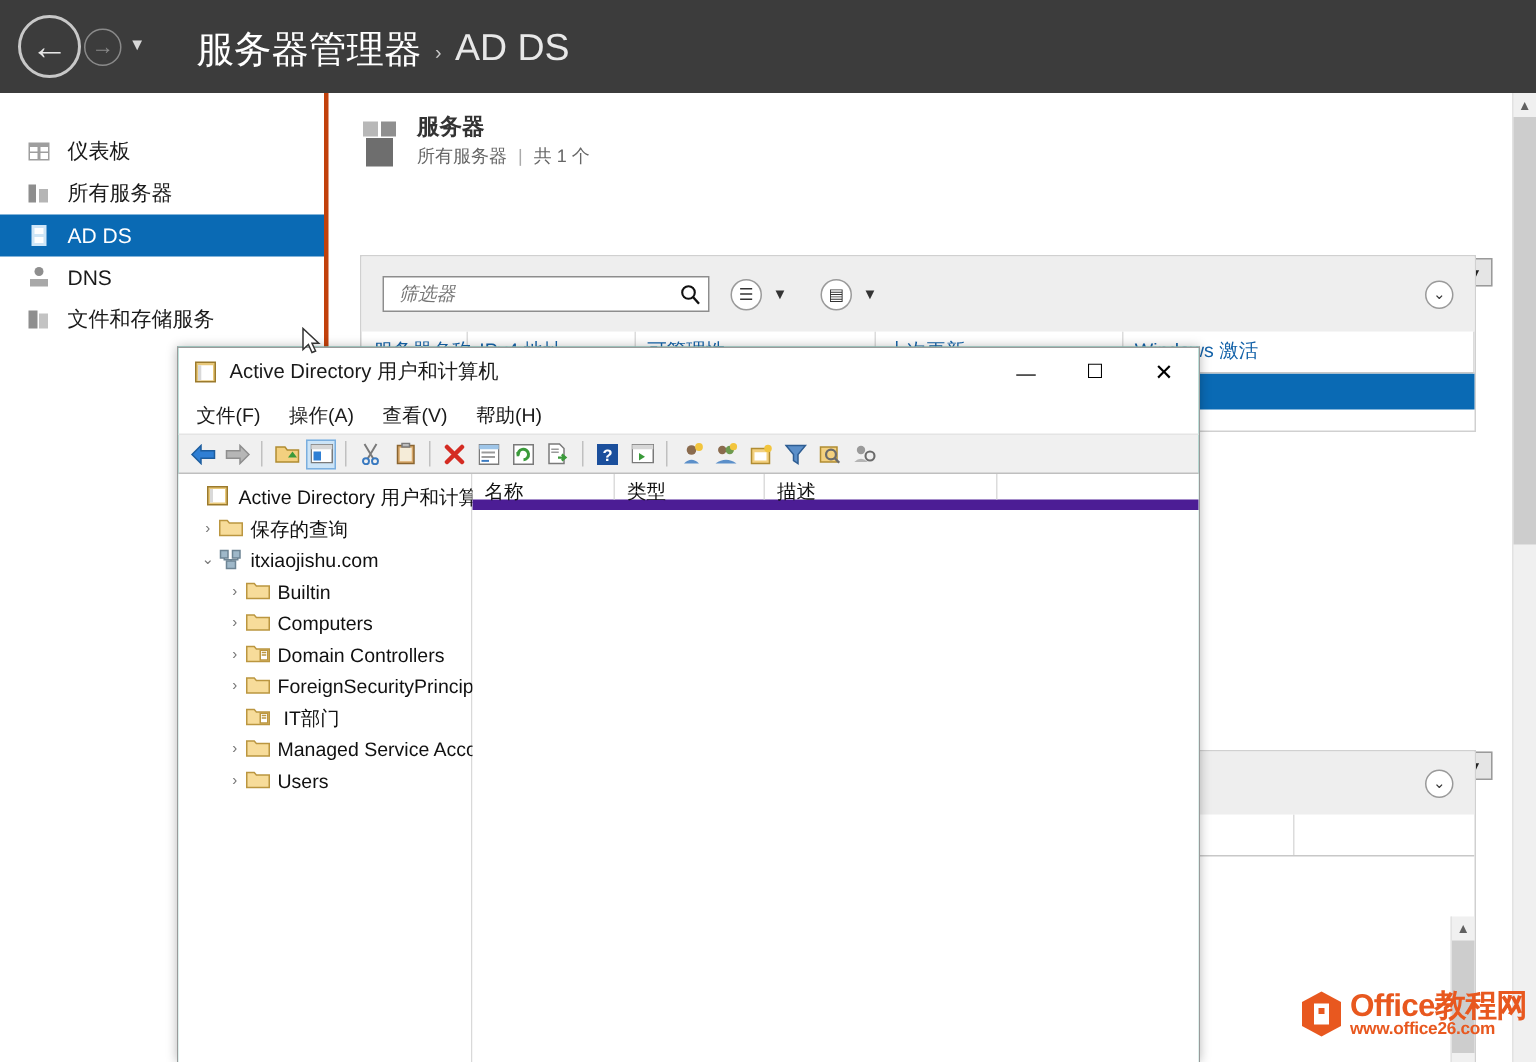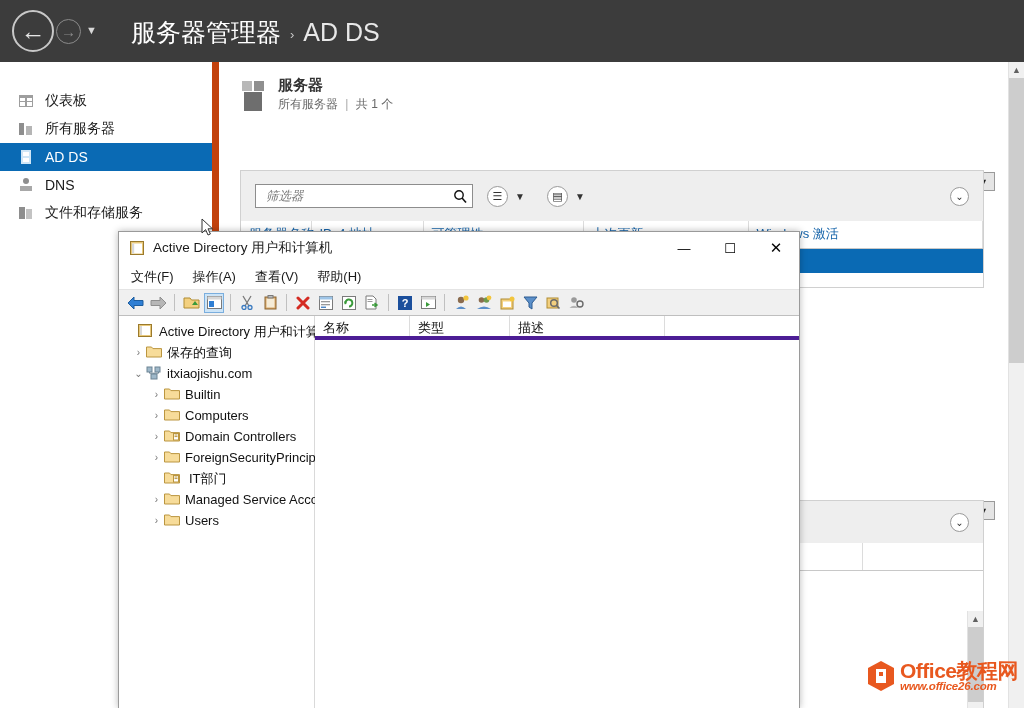--- a/index.html
+++ b/index.html
@@ -39,21 +39,21 @@
     font-size:25px; font-weight:400; color:#fff; white-space:nowrap;
   }
   .sm-breadcrumb .sep { font-size:13px; color:#c9c9c9; position:relative; top:2px;}
   .sm-breadcrumb .crumb2 { color:#e8e8e8; }
 
   .tb-right { position:absolute; right:0; top:0; height:62px; }
 
   
   .sm-nav {
     position:absolute; left:0; top:62px; width:219px; height:646px;
-    background:#fff; border-right:7px solid #c2410c;
+    background:#fff; border-right:3px solid #c2410c;
   }
   .nav-item {
     height:28px; display:flex; align-items:center; gap:10px;
     padding-left:17px; font-size:14px; color:#1a1a1a; cursor:default;
   }
   .nav-item.sel { background:#0a6ab4; color:#fff; }
   .nav-ico { width:18px; height:18px; position:relative; flex:none; }
 
   
   .sm-content { position:absolute; left:220px; top:62px; right:0; bottom:0; background:#fff; }
@@ -147,30 +147,30 @@
   .tb-ico { width:20px; height:20px; position:relative; display:flex; align-items:center; justify-content:center;}
   .tb-ico.pressed { background:#cce4f7; border:1px solid #7aaede; }
   .tb-sep { width:1px; height:17px; background:#c0c0c0; margin:0 3px; }
 
   .aduc-body { position:absolute; left:0; top:84px; right:0; bottom:0; background:#fff; display:flex;}
   .aduc-tree { width:196px; border-right:1px solid #d9d9d9; padding-top:5px; background:#fff;}
   .tnode { height:21px; display:flex; align-items:center; font-size:13px; color:#111; white-space:nowrap;}
   .tnode .exp { width:15px; text-align:center; color:#767676; font-size:10px; flex:none;}
   .tnode .ti { width:17px; height:15px; position:relative; flex:none; margin-right:4px;}
   .aduc-list { flex:1; background:#fff; position:relative; }
-  .lcolhead { display:flex; height:24px; border-bottom:4px solid #4c1d95; }
+  .lcolhead { display:flex; height:24px; border-bottom:7px solid #4c1d95; }
   .lcol { font-size:13px; color:#111; padding:3px 0 0 8px; border-right:1px solid #dcdcdc; }
   .lrow { display:flex; height:22px; align-items:center; }
   .lcell { font-size:13px; padding-left:8px; display:flex; align-items:center; gap:5px;}
 
   .cursor-arrow { position:absolute; left:201px; top:218px; z-index:50; }
   .watermark { position:absolute; left:866px; top:660px; z-index:60; display:flex; align-items:center; gap:4px;justify-content:center;}
   .wm-text { line-height:1.0; }
   .wm-top { font-size:21px; font-weight:bold; color:#e8581f; letter-spacing:-.5px;}
-  .wm-bot { font-size:11.5px; font-weight:bold; color:#e8581f; letter-spacing:-.2px;font-style:italic;}
+  .wm-bot { font-size:11.5px; font-weight:bold; color:#e8581f; letter-spacing:-.2px;}
 </style>
 </head>
 <body>
 
 <div id="sm-root">
 
   <div class="sm-titlebar">
     <div class="nav-circle">←</div>
     <div class="nav-circle-sm">→</div>
     <div class="nav-caret">▼</div>

